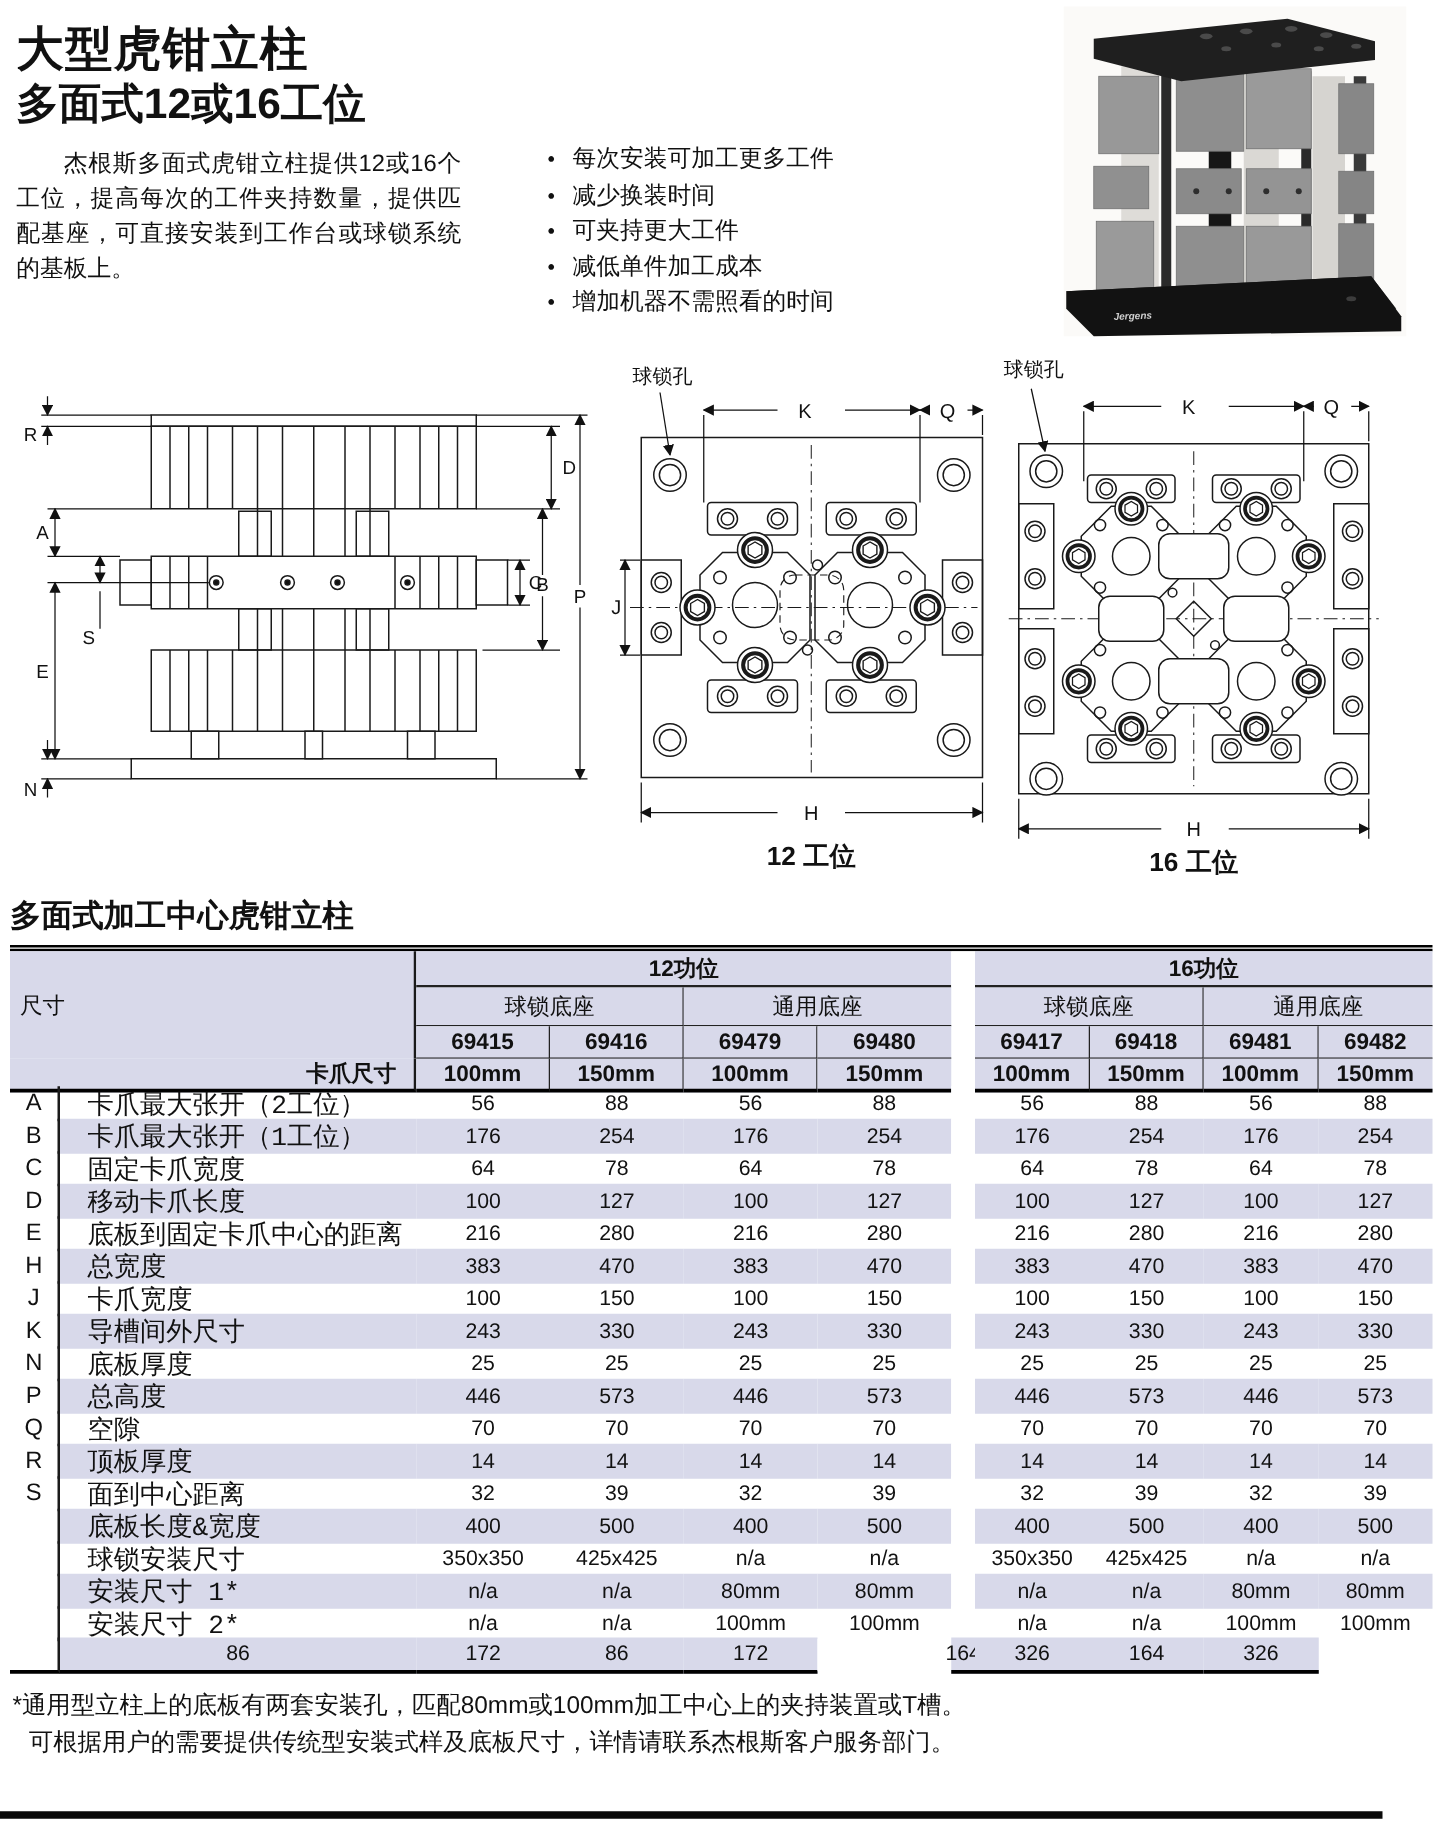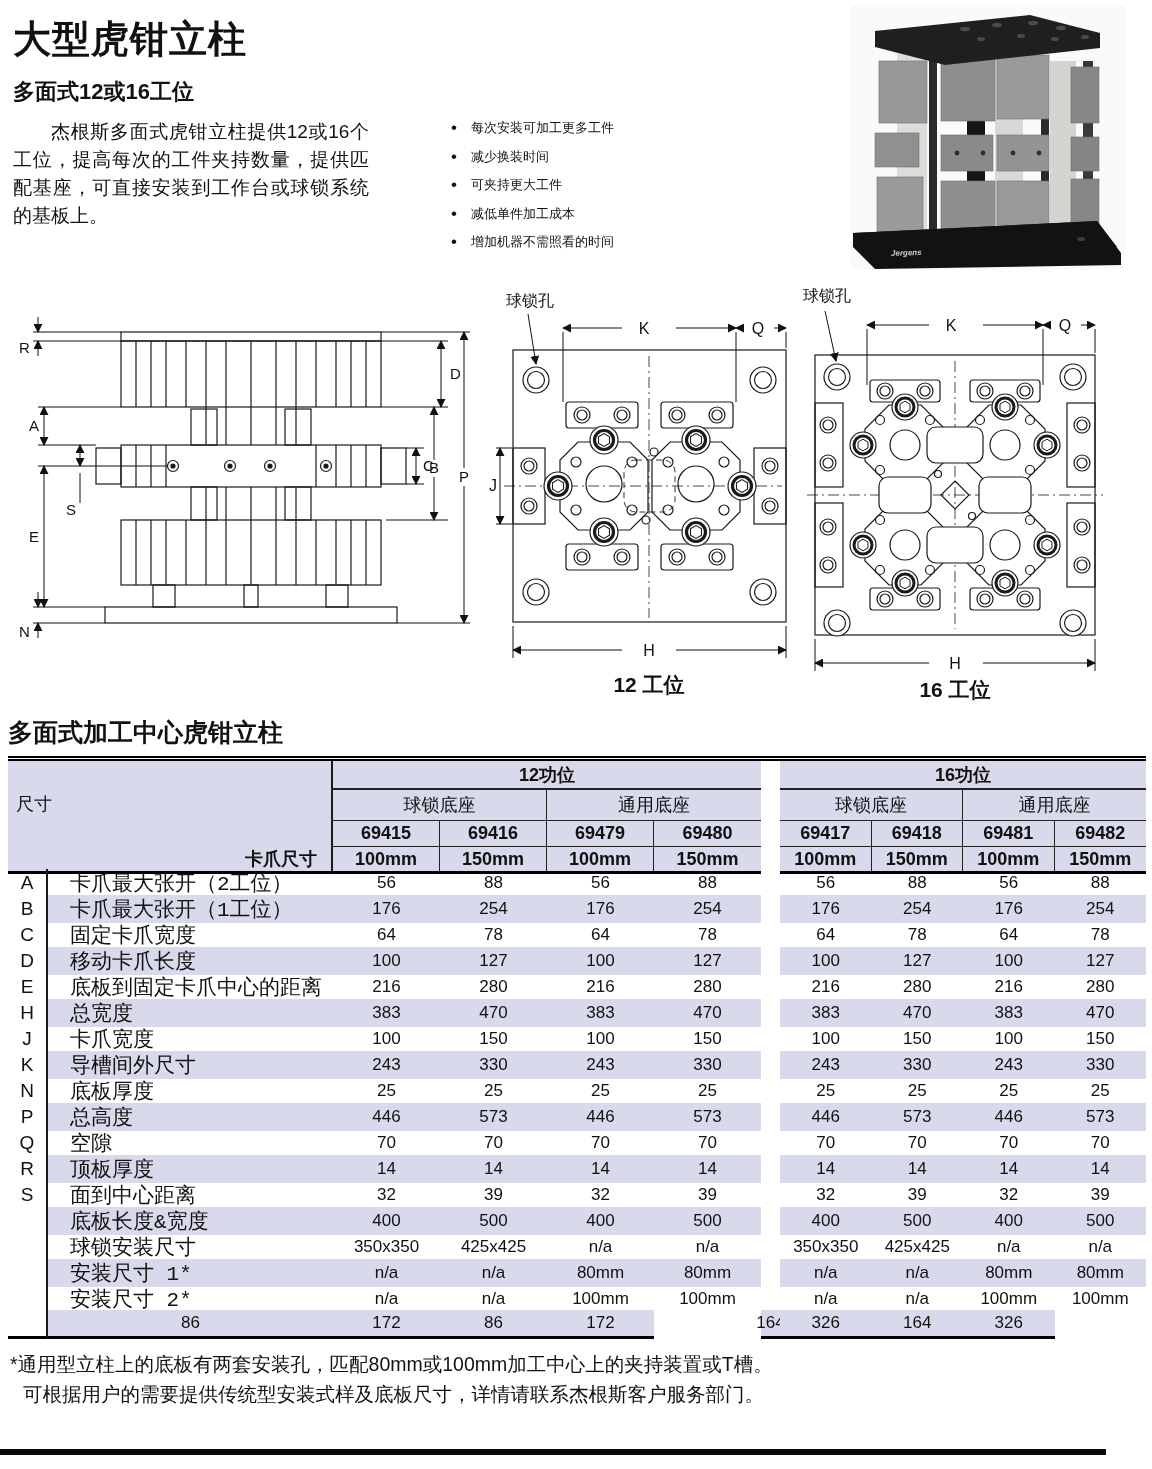--- a/index.html
+++ b/index.html
@@ -1,23 +1,23 @@
 <!DOCTYPE html>
 <html><head>
 <meta charset="utf-8">
 <style>
   html,body{margin:0;padding:0;background:#fff;}
   .page{position:relative;width:1152px;height:1464px;background:#fff;overflow:hidden;
         font-family:"Liberation Sans","DejaVu Sans",sans-serif;color:#111;}
   .abs{position:absolute;}
   
   .title{left:13px;top:14px;font-size:38px;font-weight:800;letter-spacing:1px;}
-  .subtitle{left:13px;top:77px;font-size:22px;font-weight:700;}
+  .subtitle{left:13px;top:60px;font-size:34px;font-weight:700;}
   .intro{left:13px;top:118px;width:356px;font-size:19px;line-height:28px;text-indent:2em;text-align:justify;}
-  .bullets{left:447px;top:114px;margin:0;padding:0;list-style:none;font-size:13px;line-height:28.5px;}
+  .bullets{left:434px;top:114px;margin:0;padding:0;list-style:none;font-size:19px;line-height:28.5px;}
   .bullets li{position:relative;padding-left:24px;}
   .bullets li::before{content:"•";position:absolute;left:4px;top:0;font-size:17px;}
   
   svg text{font-family:"Liberation Sans","DejaVu Sans",sans-serif;}
   .cap{font-weight:700;}
   
   .tbl-title{left:8px;top:716px;font-size:25px;font-weight:700;}
   .tcols{display:grid;grid-template-columns:40px 285px repeat(4,107px) 19px repeat(4,91.5px);}
   .thead{left:8px;top:756px;width:1138px;grid-template-rows:29px 31px 26px 27px;
          border-top:5px double #000;}

